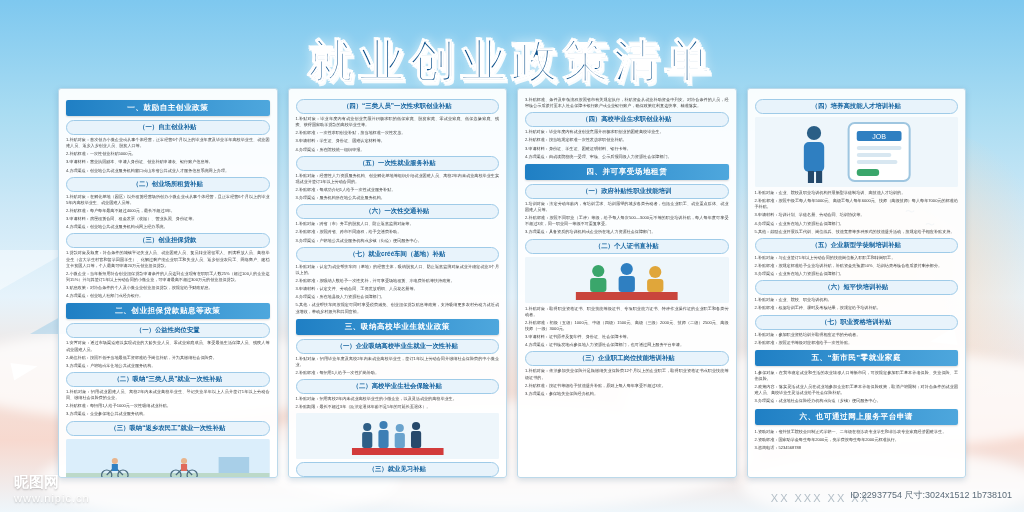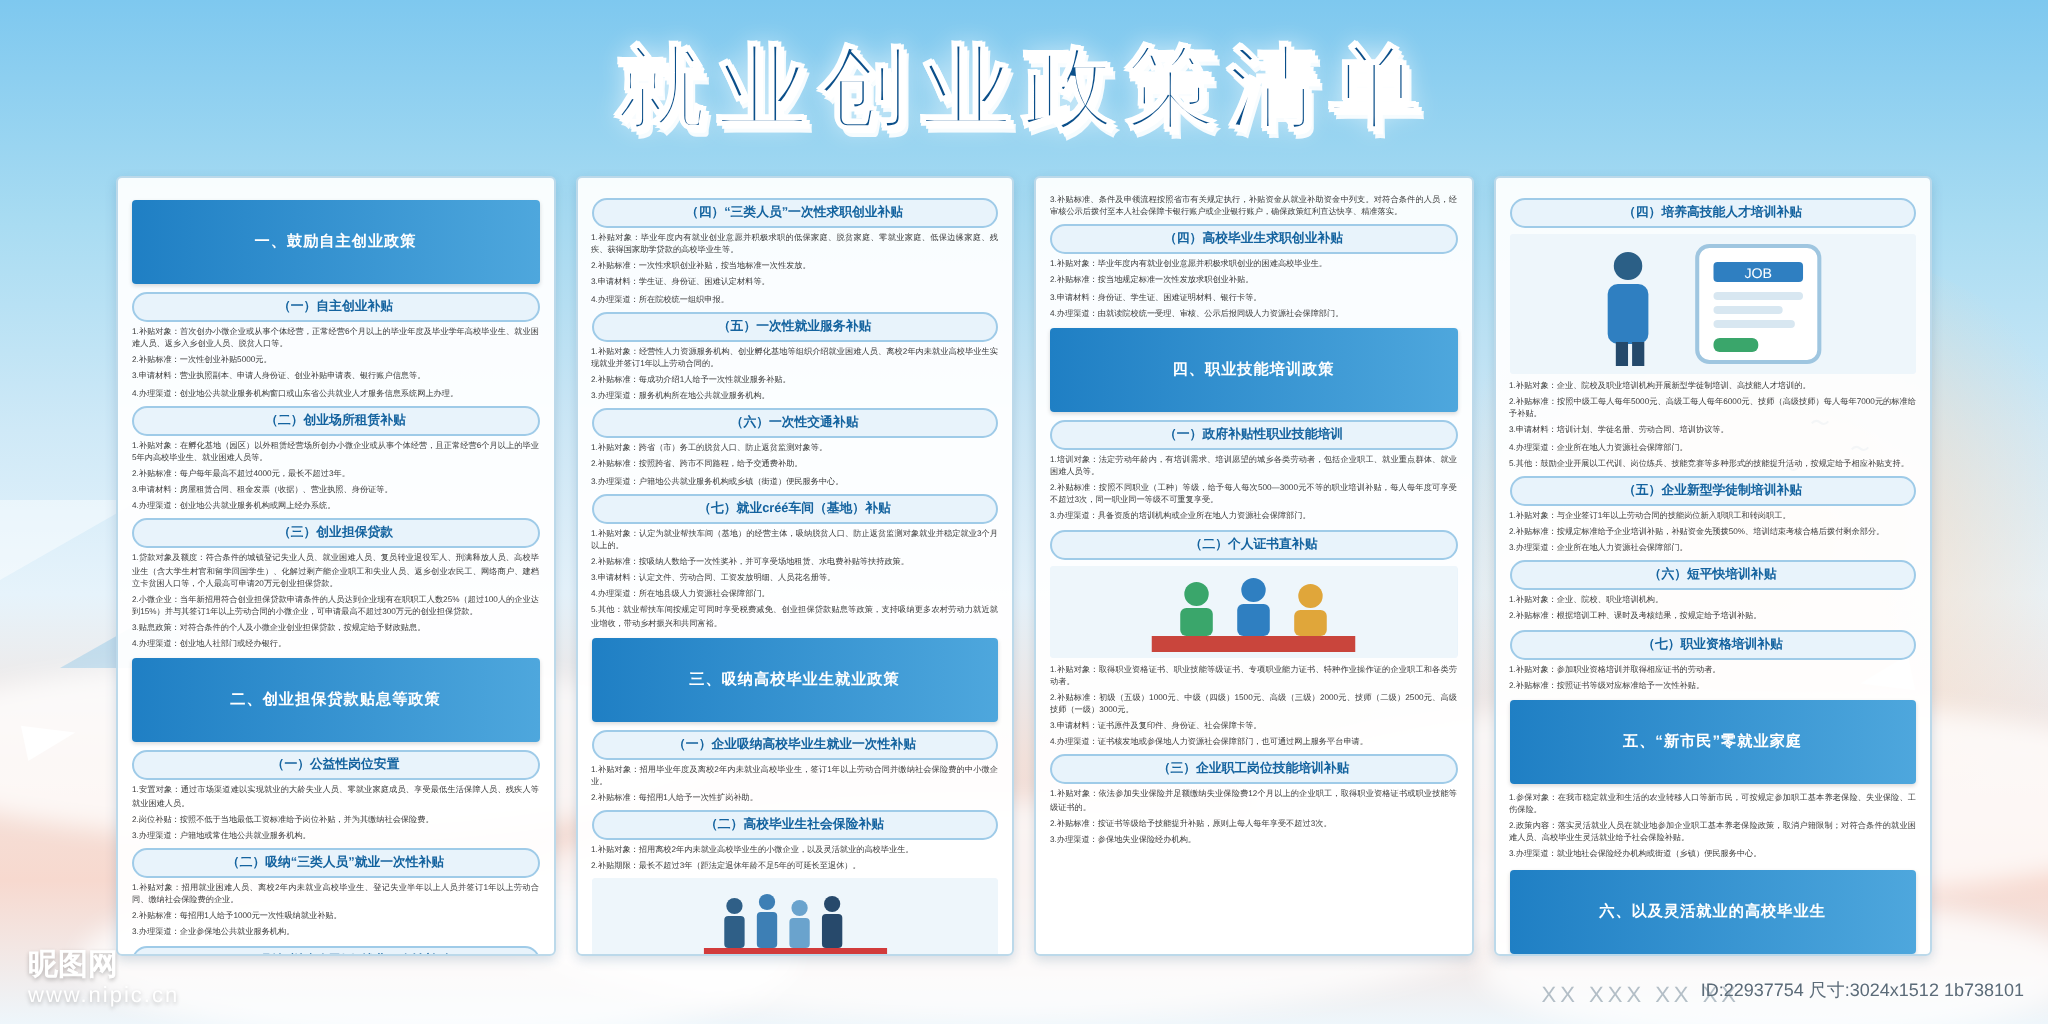--- a/index.html
+++ b/index.html
@@ -27,33 +27,34 @@
   .title-wrap{position:absolute;top:14px;left:0;width:100%;text-align:center;z-index:5;}
   .title{
     font-family:"DejaVu Sans","Liberation Sans",sans-serif;
     font-size:45px;font-weight:bold;letter-spacing:6px;
     color:#0b4f8a;
     text-shadow:
       2px 2px 0 #ffffff,
       -1px -1px 0 #ffffff,
       3px 4px 0 rgba(255,255,255,.9),
       0 0 12px rgba(255,255,255,.8);
+    margin-top: 17px;
     -webkit-text-stroke:1px #ffffff;
   }
 
   
   .board{position:absolute;left:58px;top:88px;width:908px;height:390px;display:flex;gap:10px;z-index:6;}
   .col{
     flex:1;background:rgba(255,255,255,.93);
     border:1px solid #bcd9ea;border-radius:3px;
     box-shadow:0 2px 6px rgba(30,80,120,.18);
     padding:7px 7px 6px 7px;overflow:hidden;position:relative;
   }
   .sec-head{
-    margin:4px 0 4px 0;padding:16px 4px;border-radius:2px;
+    margin:4px 0 4px 0;padding:3px 4px;border-radius:2px;
     background:linear-gradient(90deg,#1f7fc4,#4ea7dd);
     color:#fff;font-size:7.6px;font-weight:bold;text-align:center;letter-spacing:.5px;
     box-shadow:0 1px 2px rgba(0,0,0,.15);
   }
   .sub-head{
     margin:3px 0 2px 0;padding:2px 4px;border-radius:8px;
     background:#e8f3fb;border:1px solid #9fcbe8;
     color:#14639f;font-size:6.4px;font-weight:bold;text-align:center;
   }
   .para{
@@ -201,21 +202,21 @@
 
   <div class="col">
     <div class="para">3.补贴标准、条件及申领流程按照省市有关规定执行，补贴资金从就业补助资金中列支。对符合条件的人员，经审核公示后拨付至本人社会保障卡银行账户或企业银行账户，确保政策红利直达快享、精准落实。</div>
 
     <div class="sub-head">（四）高校毕业生求职创业补贴</div>
     <div class="para">1.补贴对象：毕业年度内有就业创业意愿并积极求职创业的困难高校毕业生。</div>
     <div class="para">2.补贴标准：按当地规定标准一次性发放求职创业补贴。</div>
     <div class="para">3.申请材料：身份证、学生证、困难证明材料、银行卡等。</div>
     <div class="para">4.办理渠道：由就读院校统一受理、审核、公示后报同级人力资源社会保障部门。</div>
 
-    <div class="sec-head">四、职业技能培训政策</div>
+    <div class="sec-head">四、并可享受场地租赁</div>
 
     <div class="sub-head">（一）政府补贴性职业技能培训</div>
     <div class="para">1.培训对象：法定劳动年龄内，有培训需求、培训愿望的城乡各类劳动者，包括企业职工、就业重点群体、就业困难人员等。</div>
     <div class="para">2.补贴标准：按照不同职业（工种）等级，给予每人每次500—3000元不等的职业培训补贴，每人每年度可享受不超过3次，同一职业同一等级不可重复享受。</div>
     <div class="para">3.办理渠道：具备资质的培训机构或企业所在地人力资源社会保障部门。</div>
 
     <div class="sub-head">（二）个人证书直补贴</div>
     <div class="imgbox">
       <svg class="ph-people" viewBox="0 0 200 46" preserveAspectRatio="none">
         <rect x="0" y="0" width="200" height="46" fill="#eef6fb"></rect>
@@ -274,21 +275,21 @@
 
     <div class="sub-head">（七）职业资格培训补贴</div>
     <div class="para">1.补贴对象：参加职业资格培训并取得相应证书的劳动者。</div>
     <div class="para">2.补贴标准：按照证书等级对应标准给予一次性补贴。</div>
 
     <div class="sec-head">五、“新市民”零就业家庭</div>
     <div class="para">1.参保对象：在我市稳定就业和生活的农业转移人口等新市民，可按规定参加职工基本养老保险、失业保险、工伤保险。</div>
     <div class="para">2.政策内容：落实灵活就业人员在就业地参加企业职工基本养老保险政策，取消户籍限制；对符合条件的就业困难人员、高校毕业生灵活就业给予社会保险补贴。</div>
     <div class="para">3.办理渠道：就业地社会保险经办机构或街道（乡镇）便民服务中心。</div>
 
-    <div class="sec-head">六、以及灵活就业的高校毕业生</div>
+    <div class="sec-head">六、也可通过网上服务平台申请</div>
     <div class="para">1.资助对象：省外技工院校全日制正式学籍一、二年级在校涉农专业学生和非涉农专业家庭经济困难学生。</div>
     <div class="para">2.资助标准：国家助学金每生每年2000元，免学费按每生每年2000元标准执行。</div>
     <div class="para">3.咨询电话：5234568788</div>
   </div>
 
 </div>
 
 <div class="watermark-l">
   <span>昵图网</span>
   <small>www.nipic.cn</small>

